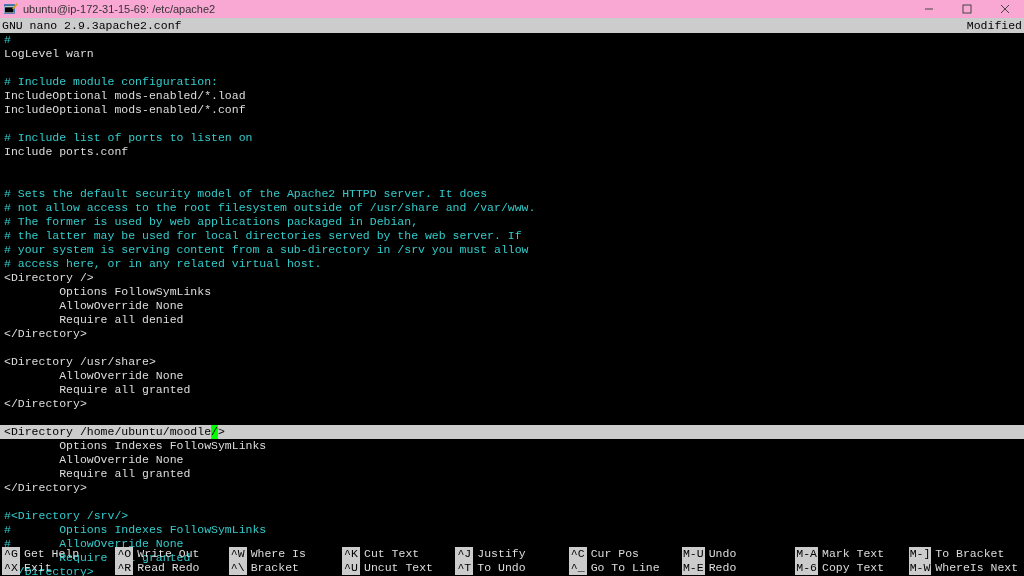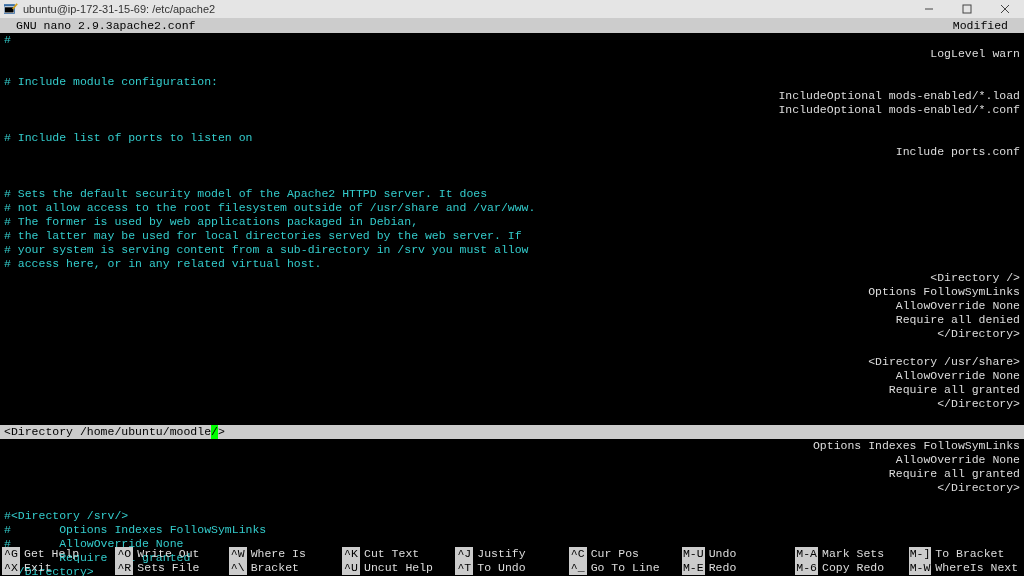--- a/index.html
+++ b/index.html
@@ -2,21 +2,21 @@
 <html><head>
 <meta charset="utf-8">
 <style>
   * { margin: 0; padding: 0; box-sizing: border-box; }
   html, body { width: 1024px; height: 576px; overflow: hidden; font-family: "Consolas", "Courier New", monospace; }
   body { background: #fff; display: flex; flex-direction: column; }
 
   
   .titlebar {
     height: 19px;
-    background: #e5e5e5;
+    background: #f9a8d4;
     display: flex;
     align-items: center;
     font-family: "Segoe UI", Tahoma, sans-serif;
     font-size: 11px;
     color: #333;
     border-bottom: 1px solid #ccc;
   }
   .titlebar .app-icon {
     width: 16px; height: 16px;
     margin: 0 4px 0 3px;
@@ -42,36 +42,36 @@
     position: relative;
     overflow: hidden;
   }
 
   
   .nano-header {
     background: #cccccc;
     color: #000;
     height: 14px;
     display: flex;
-    padding: 0 16px;
+    padding: 0 2px;
     white-space: pre;
   }
   .nano-header .left { flex: 0 0 auto; }
   .nano-header .center { flex: 1 1 auto; }
   .nano-header .right { flex: 0 0 auto; font-family: Liberation Mono, monospace; }
 
   
   .editor {
     padding: 0 4px;
     white-space: pre;
     color: #ddd;
   }
   .editor .ln { height: 14px; }
   .comment { color: #33cccc; }
-  .plain   { color: #dddddd; text-align: right; }
+  .plain   { color: #dddddd; }
   .highlight-line {
     background: #cccccc;
     color: #000;
     margin: 0 -4px;
     padding: 0 4px;
   }
   .cursor {
     background: #00ff00;
     color: #000;
     display: inline-block;
@@ -139,29 +139,29 @@
 
   <div class="nano-footer">
     <div class="footer-row" id="footer-row-1">
         <div class="shortcut"><span class="key">^G</span><span class="desc">Get Help</span></div>
         <div class="shortcut"><span class="key">^O</span><span class="desc">Write Out</span></div>
         <div class="shortcut"><span class="key">^W</span><span class="desc">Where Is</span></div>
         <div class="shortcut"><span class="key">^K</span><span class="desc">Cut Text</span></div>
         <div class="shortcut"><span class="key">^J</span><span class="desc">Justify</span></div>
         <div class="shortcut"><span class="key">^C</span><span class="desc">Cur Pos</span></div>
         <div class="shortcut"><span class="key">M-U</span><span class="desc">Undo</span></div>
-        <div class="shortcut"><span class="key">M-A</span><span class="desc">Mark Sets</span></div>
+        <div class="shortcut"><span class="key">M-A</span><span class="desc">Mark Text</span></div>
         <div class="shortcut"><span class="key">M-]</span><span class="desc">To Bracket</span></div>
       </div>
     <div class="footer-row" id="footer-row-2">
         <div class="shortcut"><span class="key">^X</span><span class="desc">Exit</span></div>
-        <div class="shortcut"><span class="key">^R</span><span class="desc">Sets File</span></div>
+        <div class="shortcut"><span class="key">^R</span><span class="desc">Read Redo</span></div>
         <div class="shortcut"><span class="key">^\</span><span class="desc">Bracket</span></div>
-        <div class="shortcut"><span class="key">^U</span><span class="desc">Uncut Help</span></div>
+        <div class="shortcut"><span class="key">^U</span><span class="desc">Uncut Text</span></div>
         <div class="shortcut"><span class="key">^T</span><span class="desc">To Undo</span></div>
         <div class="shortcut"><span class="key">^_</span><span class="desc">Go To Line</span></div>
         <div class="shortcut"><span class="key">M-E</span><span class="desc">Redo</span></div>
-        <div class="shortcut"><span class="key">M-6</span><span class="desc">Copy Redo</span></div>
+        <div class="shortcut"><span class="key">M-6</span><span class="desc">Copy Text</span></div>
         <div class="shortcut"><span class="key">M-W</span><span class="desc">WhereIs Next</span></div>
       </div>
   </div>
 
 </div>
 
 </body></html>

